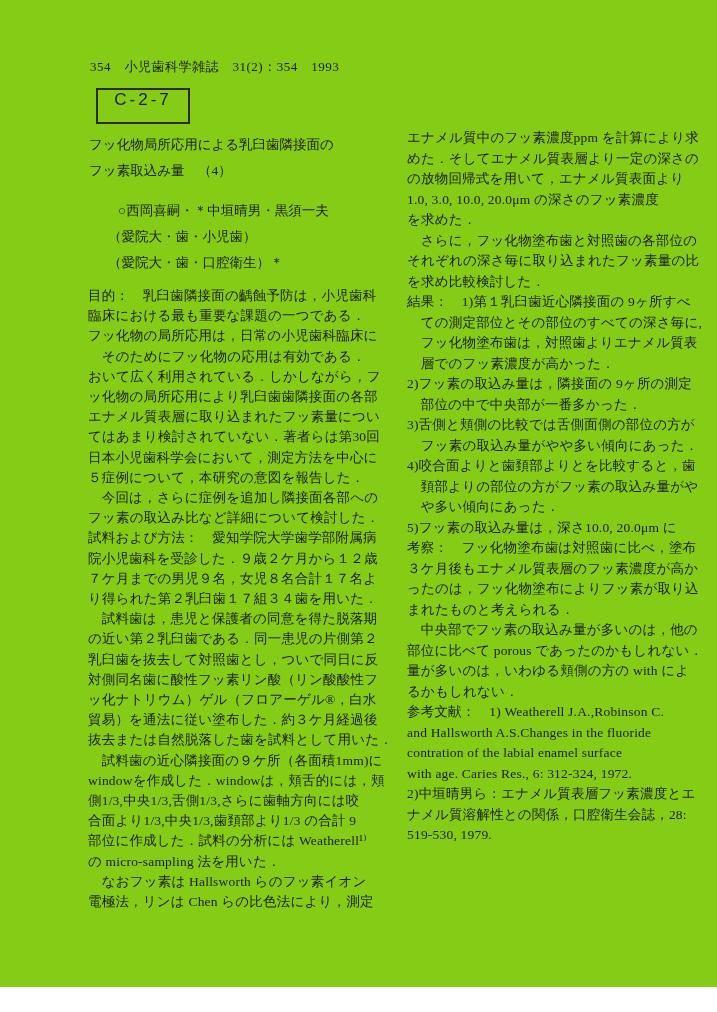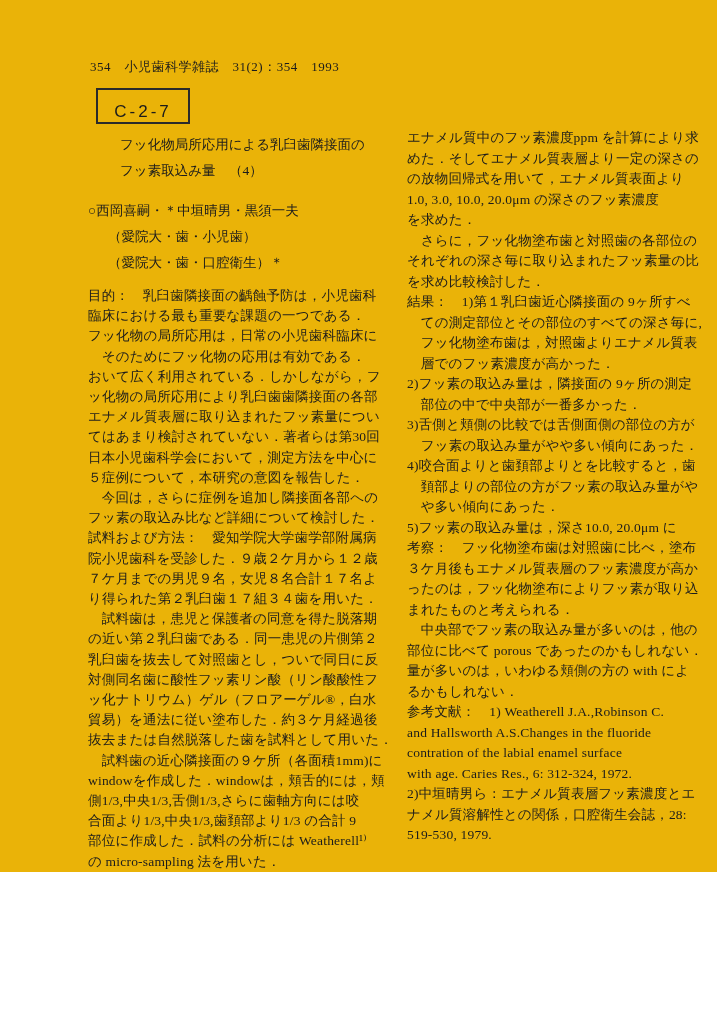--- a/index.html
+++ b/index.html
@@ -3,43 +3,43 @@
 <meta charset="utf-8">
 <style>
   html, body {
     margin: 0;
     padding: 0;
     background: #ffffff;
   }
   .page {
     position: relative;
     width: 717px;
-    height: 872px;
-    background: #eab308;
+    height: 987px;
+    background: #84cc16;
     font-family: "Liberation Serif", "DejaVu Serif", serif;
     color: #1c1c1c;
     overflow: hidden;
   }
   .journal-header {
     position: absolute;
     left: 90px;
     top: 58px;
     font-size: 13px;
     letter-spacing: 0.5px;
     white-space: pre;
   }
   .session-box {
     position: absolute;
     left: 96px;
     top: 88px;
     width: 90px;
     height: 32px;
     border: 2px solid #2b2b2b;
     display: flex;
-    align-items: flex-end;
+    align-items: flex-start;
     justify-content: center;
   }
   .session-box span {
     font-size: 17px;
     letter-spacing: 3px;
     font-family: "Liberation Sans", "DejaVu Sans", sans-serif;
   }
   .col {
     position: absolute;
     font-size: 13.5px;
@@ -49,31 +49,32 @@
     top: 132px;
     width: 285px;
   }
   .col-right {
     left: 378px;
     top: 128px;
     width: 288px;
     margin-left: 29px;
   }
   .title-block {
-    margin-left: 32px;
+    margin-left: 1px;
     margin-bottom: 14px;
   }
   .title-line {
     line-height: 26px;
     white-space: pre;
   }
   .authors-block {
     margin-bottom: 10px;
   }
   .author-names {
+    margin-left: 30px;
     line-height: 26px;
     white-space: pre;
   }
   .affiliation {
     margin-left: 20px;
     line-height: 26px;
     white-space: pre;
   }
   .bodyline {
     line-height: 20.2px;

